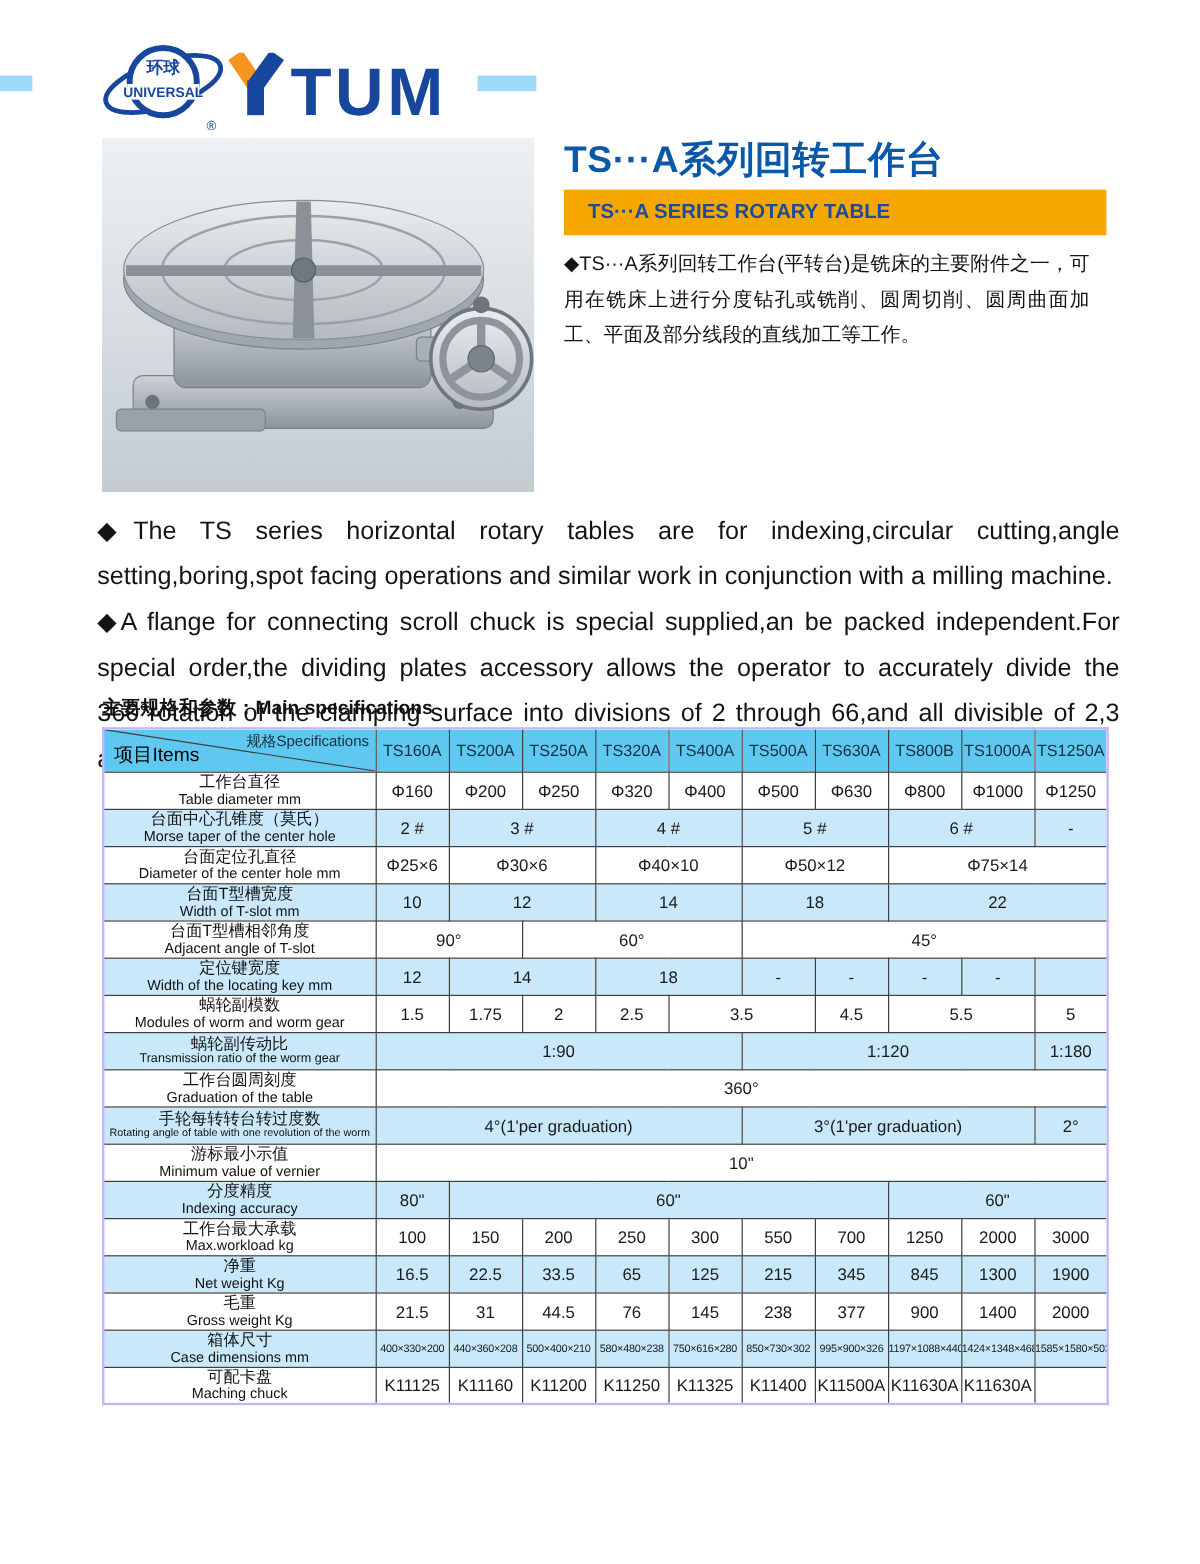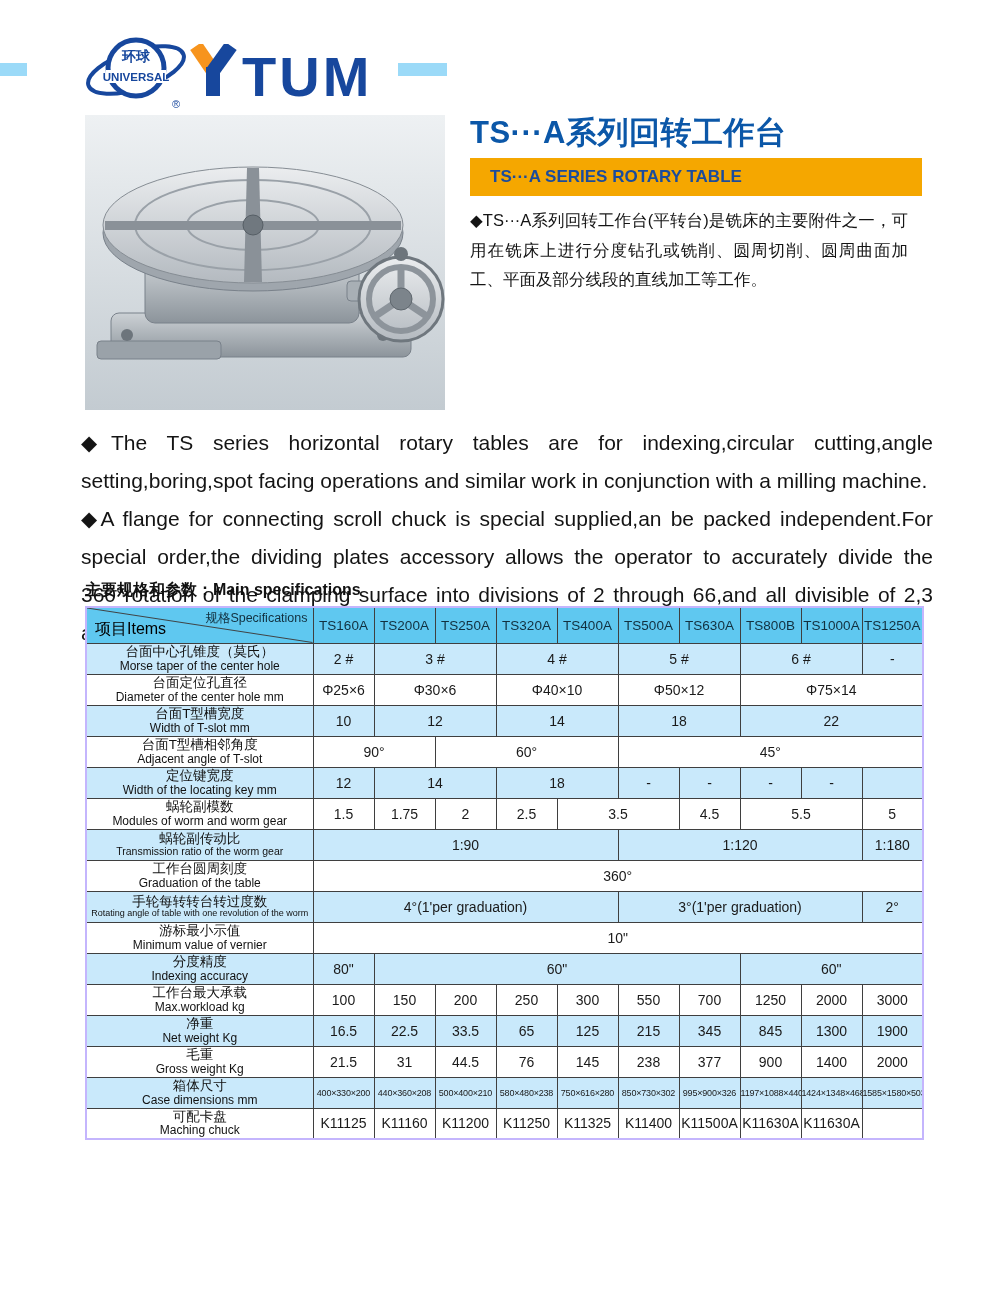--- a/index.html
+++ b/index.html
@@ -168,20 +168,36 @@
           <th>TS320A</th>
           <th>TS400A</th>
           <th>TS500A</th>
           <th>TS630A</th>
           <th>TS800B</th>
           <th>TS1000A</th>
           <th>TS1250A</th>
         </tr>
       </thead>
     <tbody id="spec-body">
+        <tr class="white">
+          <th class="lab">
+            <div class="lab-cn">工作台直径</div>
+            <div class="lab-en">Table diameter mm</div>
+          </th>
+          <td>Φ160</td>
+          <td>Φ200</td>
+          <td>Φ250</td>
+          <td>Φ320</td>
+          <td>Φ400</td>
+          <td>Φ500</td>
+          <td>Φ630</td>
+          <td>Φ800</td>
+          <td>Φ1000</td>
+          <td>Φ1250</td>
+        </tr>
         <tr class="blue">
           <th class="lab">
             <div class="lab-cn">台面中心孔锥度（莫氏）</div>
             <div class="lab-en">Morse taper of the center hole</div>
           </th>
           <td>2 #</td>
           <td colspan="2">3 #</td>
           <td colspan="2">4 #</td>
           <td colspan="2">5 #</td>
           <td colspan="2">6 #</td>

